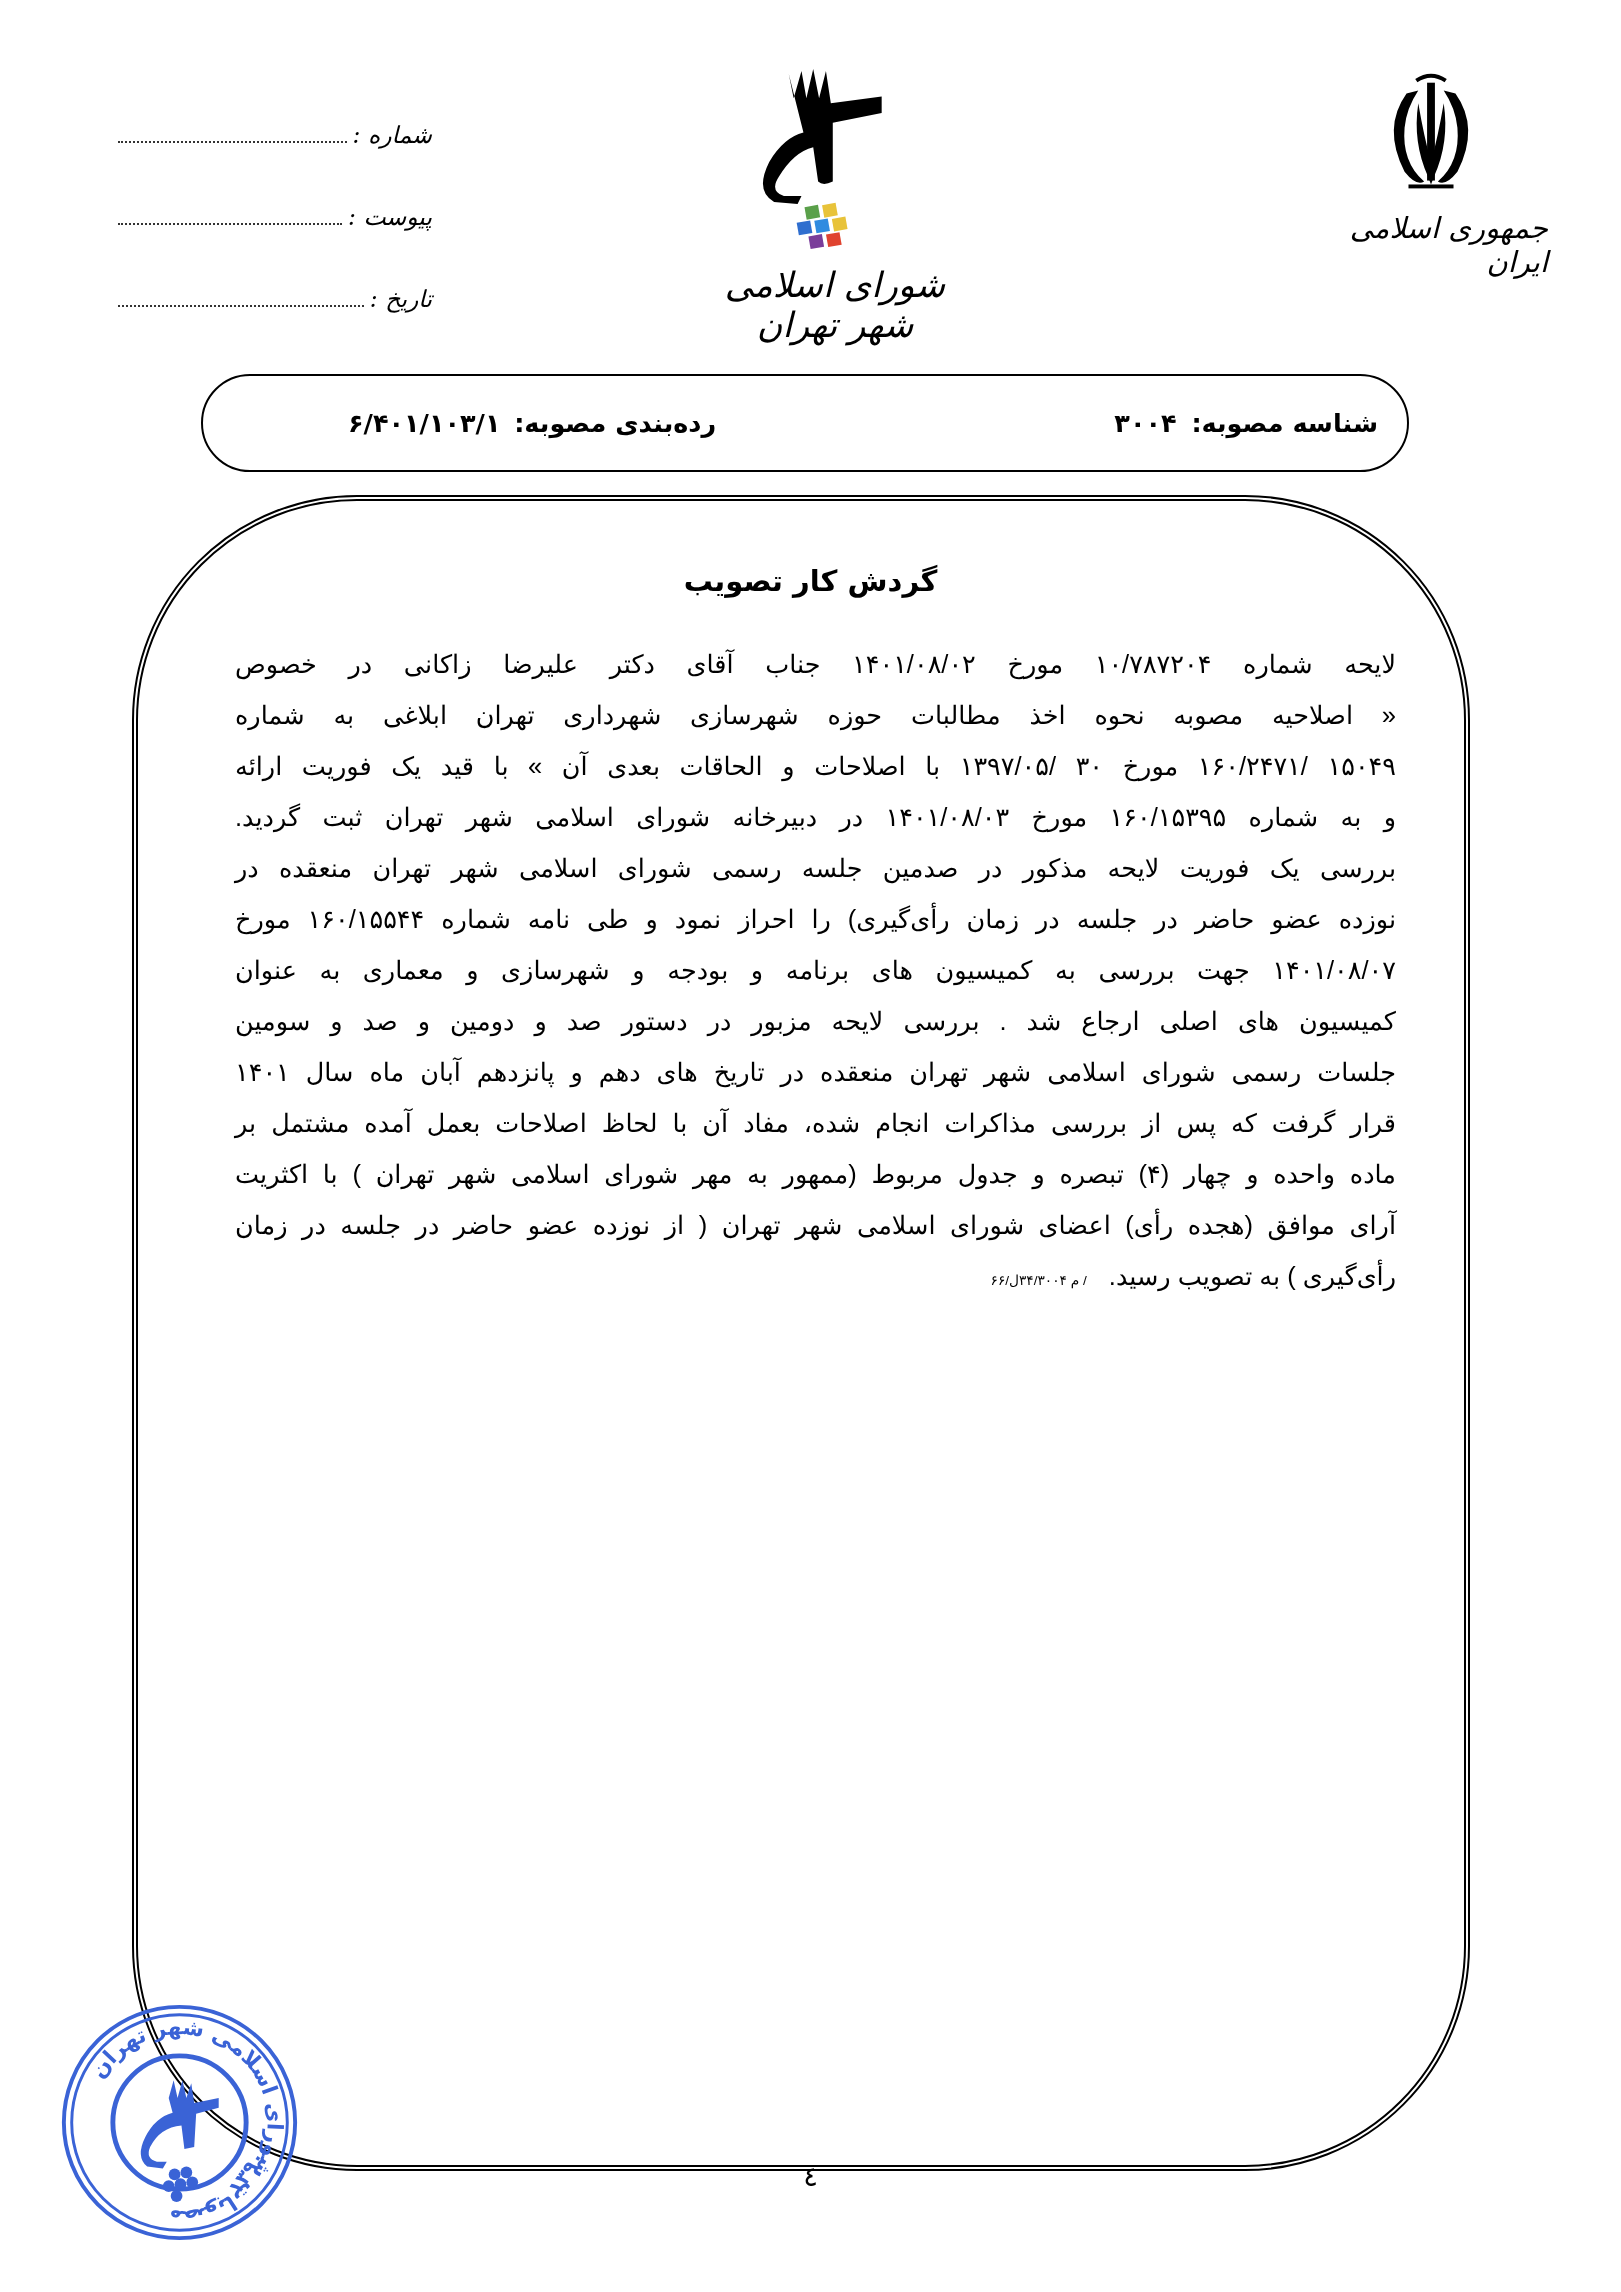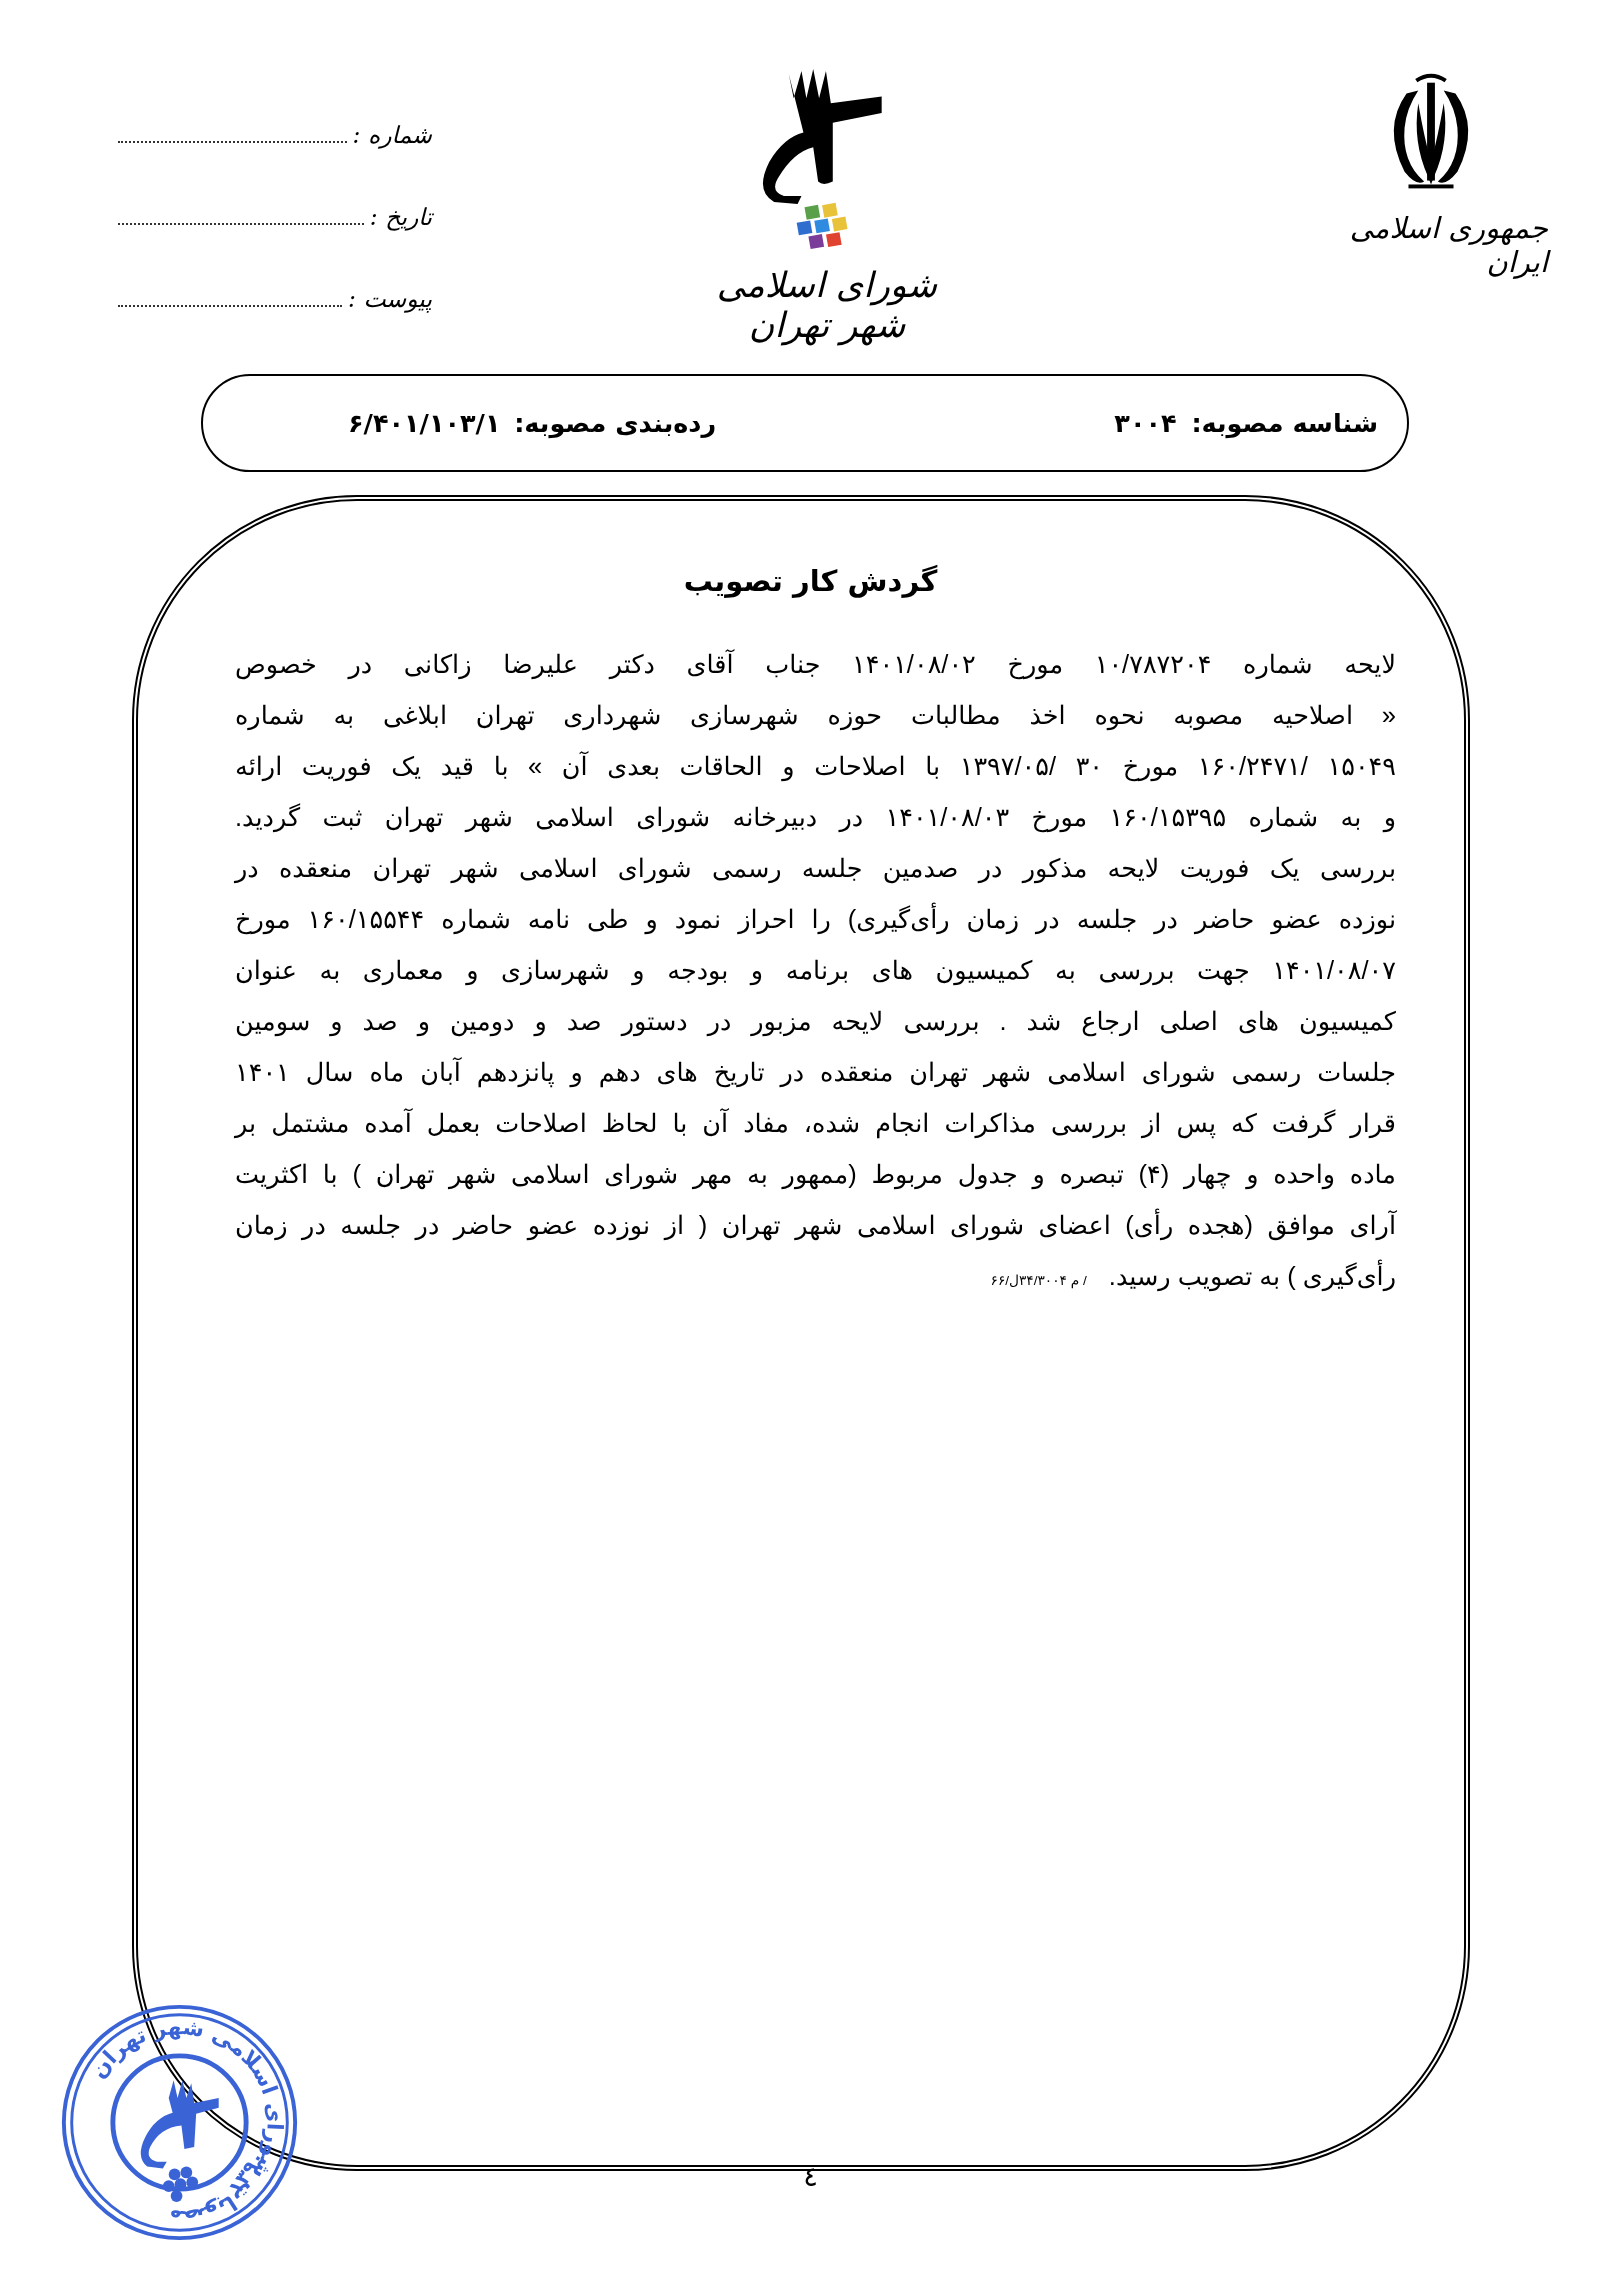--- a/index.html
+++ b/index.html
@@ -14,21 +14,21 @@
     #emblem svg { position: absolute; left: 64px; top: 0; }
     #emblem-caption {
       position: absolute; left: 0; top: 142px; width: 235px; text-align: right;
       font-family: "DejaVu Serif", serif; font-style: italic; font-size: 29px; direction: rtl;
     }
 
     
     #council-logo { left: 676px; top: 59px; width: 294px; height: 265px; }
     #council-logo svg { position: absolute; left: 59px; top: 0; }
     #council-caption {
-      position: absolute; left: 4px; top: 206px; width: 294px; text-align: center;
+      position: absolute; left: 12px; top: 206px; width: 294px; text-align: center;
       font-family: "DejaVu Serif", serif; font-style: italic; font-size: 35px; direction: rtl;
     }
 
     
     #letter-fields { left: 118px; top: 93px; width: 314px; direction: rtl; }
     .field-row { display: flex; align-items: baseline; height: 54px; margin-top: 28px; }
     .field-label {
       font-family: "DejaVu Serif", serif; font-style: italic; font-size: 23.5px;
       white-space: nowrap; margin-left: 5.9px;
     }
@@ -99,25 +99,25 @@
   </svg>
   <div id="council-caption">شورای اسلامی شهر تهران</div>
 </div>
 
 <div id="letter-fields" class="abs">
   <div class="field-row">
     <span class="field-label">شماره :</span>
     <span class="field-dots"></span>
   </div>
   <div class="field-row">
-    <span class="field-label">تاریخ :</span>
+    <span class="field-label">پیوست :</span>
     <span class="field-dots"></span>
   </div>
   <div class="field-row">
-    <span class="field-label">پیوست :</span>
+    <span class="field-label">تاریخ :</span>
     <span class="field-dots"></span>
   </div>
 </div>
 
 <div id="resolution-header" class="abs">
   <div id="hdr-right" class="hdr-item">
     <span>شناسه مصوبه:</span>
     <span class="val">۳۰۰۴</span>
   </div>
   <div id="hdr-left" class="hdr-item">

